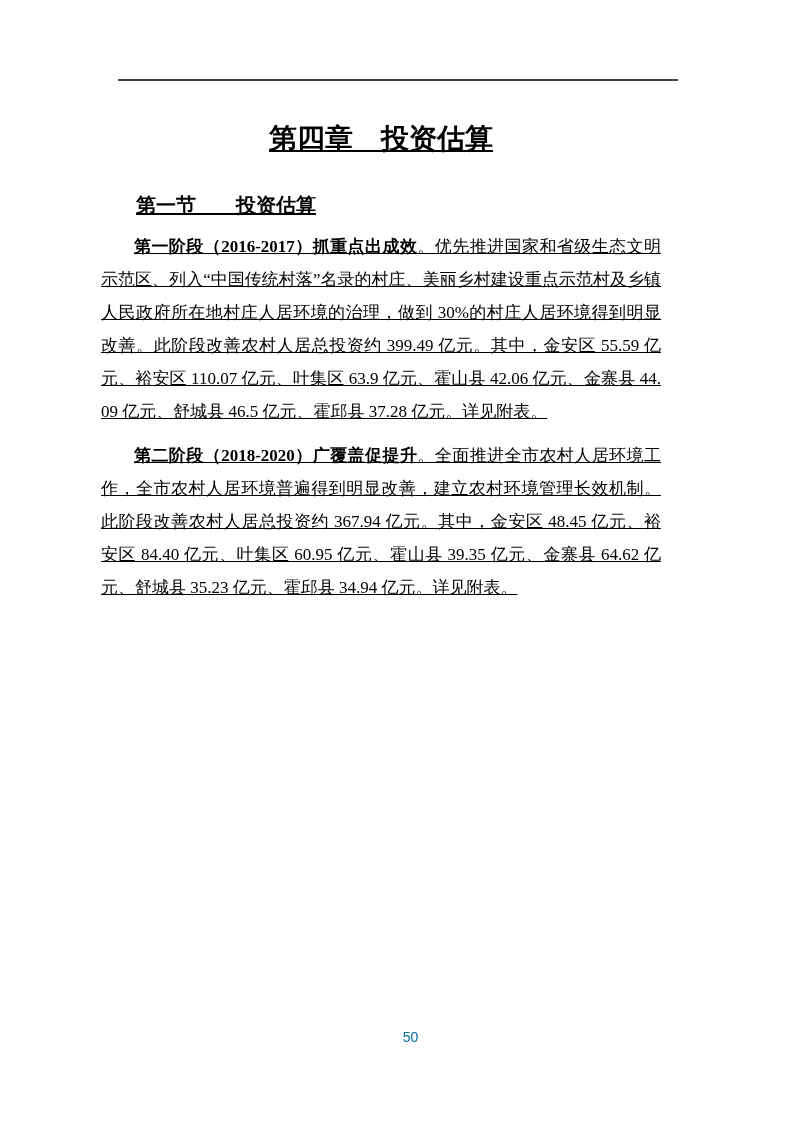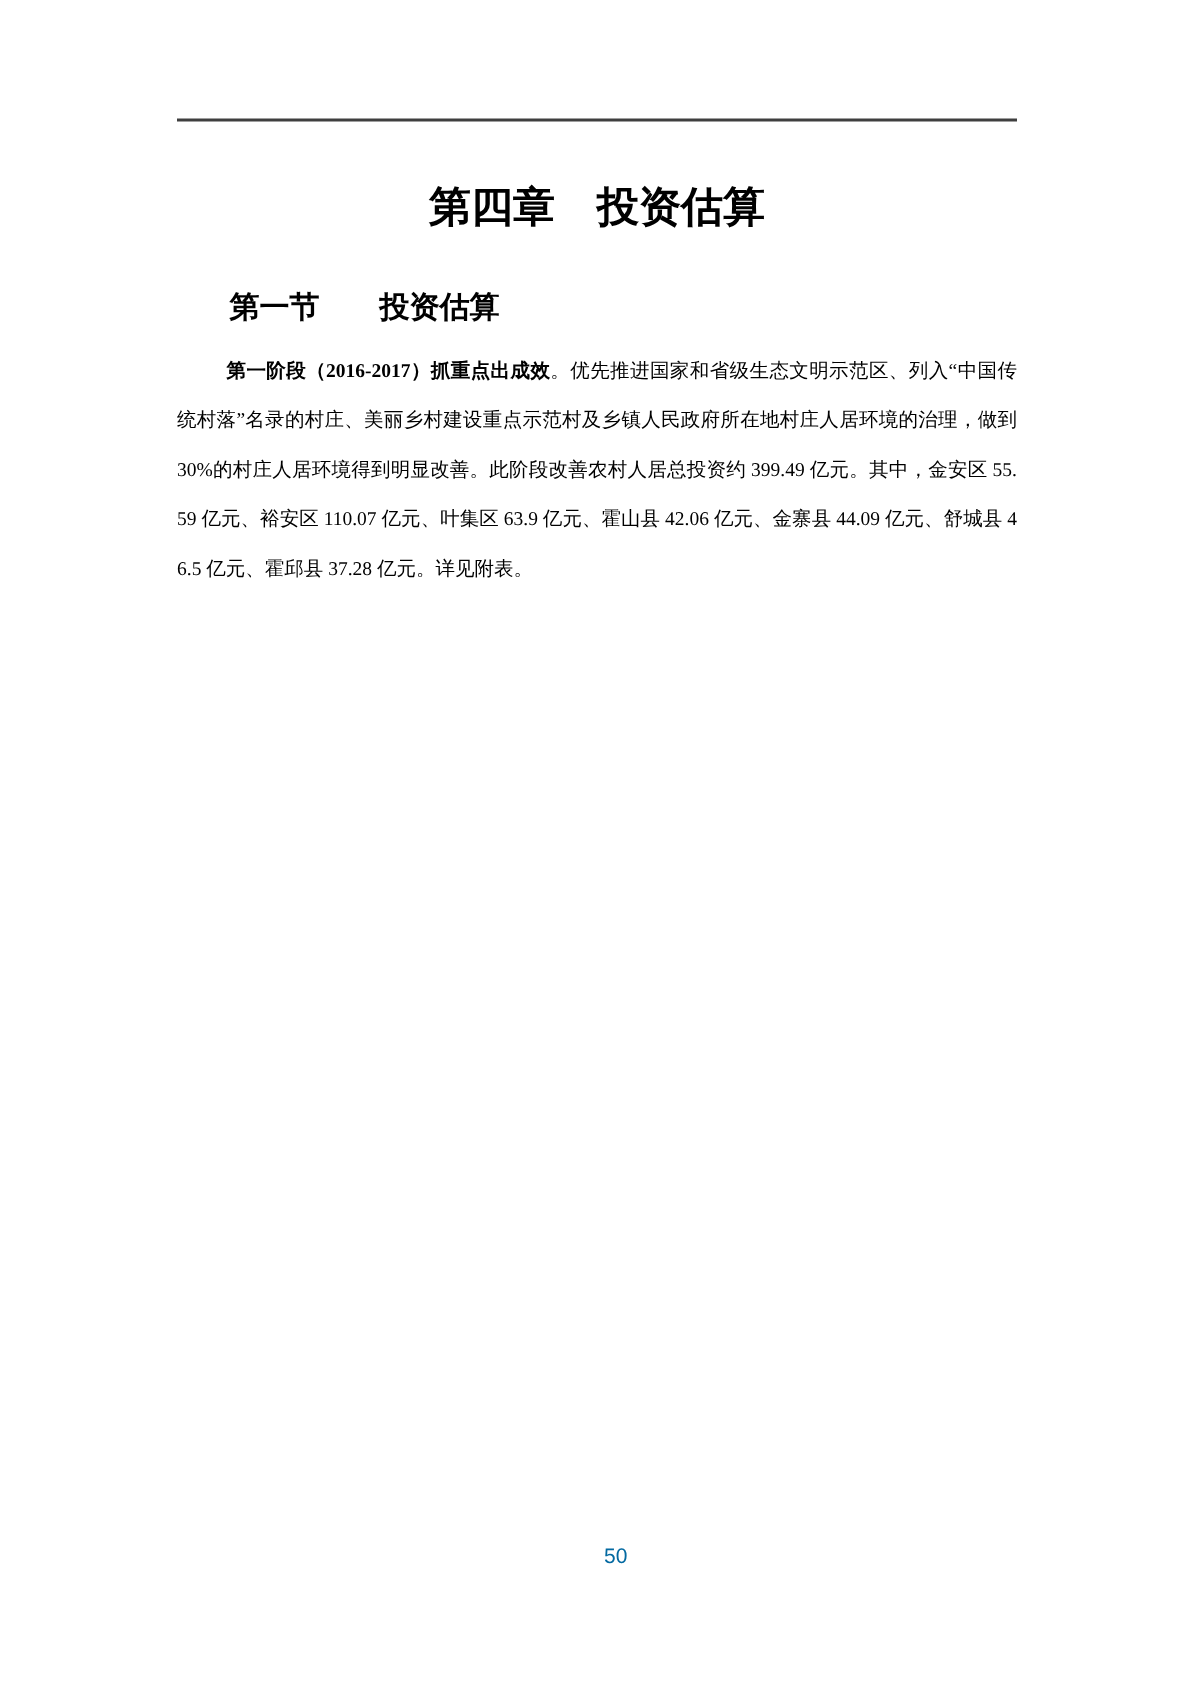--- a/index.html
+++ b/index.html
@@ -20,23 +20,24 @@
     position: absolute;
     top: 79px;
     left: 118px;
     width: 560px;
     height: 0;
     border-top: 2px solid #3f3f3f;
   }
   .content {
     position: absolute;
     top: 0;
-    left: 118px;
+    left: 101px;
     width: 560px;
     overflow: hidden; 
+    text-decoration: underline;
   }
   .chapter-title {
     margin: 118px 0 0 0;
     font-size: 28px;
     line-height: 42px;
     font-weight: bold;
     text-align: center;
     white-space: pre-wrap;
   }
   .section-heading {
@@ -44,21 +45,21 @@
     font-size: 20px;
     line-height: 30px;
     font-weight: bold;
     white-space: pre-wrap;
   }
   .section-heading.second {
     margin-top: 0;
   }
   .body-para {
     margin: 10px 0 0 0;
-    font-size: 13px;
+    font-size: 17px;
     line-height: 33px;
     text-align: justify;
     text-indent: 33px;
     word-break: break-all;
   }
   .body-para.second {
     margin-top: 11px;
   }
   .body-para .lead {
     font-weight: bold;
@@ -84,18 +85,19 @@
 
   <div class="content">
 
     <h1 class="chapter-title">第四章　投资估算</h1>
 
     <h2 class="section-heading">第一节　　投资估算</h2>
 
     <p class="body-para"><span class="lead">第一阶段（2016-2017）抓重点出成效</span><span>。优先推进国家和省级生态文明示范区、列入“中国传统村落”名录的村庄、美丽乡村建设重点示范村及乡镇人民政府所在地村庄人居环境的治理，做到 30%的村庄人居环境得到明显改善。此阶段改善农村人居总投资约 399.49 亿元。其中，金安区 55.59 亿元、裕安区 110.07 亿元、叶集区 63.9 亿元、霍山县 42.06 亿元、金寨县 44.09 亿元、舒城县 46.5 亿元、霍邱县 37.28 亿元。详见附表。</span></p>
 
 
+    <p class="body-para second"><span class="lead">第二阶段（2018-2020）广覆盖促提升</span><span>。全面推进全市农村人居环境工作，全市农村人居环境普遍得到明显改善，建立农村环境管理长效机制。此阶段改善农村人居总投资约 367.94 亿元。其中，金安区 48.45 亿元、裕安区 84.40 亿元、叶集区 60.95 亿元、霍山县 39.35 亿元、金寨县 64.62 亿元、舒城县 35.23 亿元、霍邱县 34.94 亿元。详见附表。</span></p>
 
   </div>
 
   <div class="page-number">50</div>
 
 </div>
 
 </body></html>

